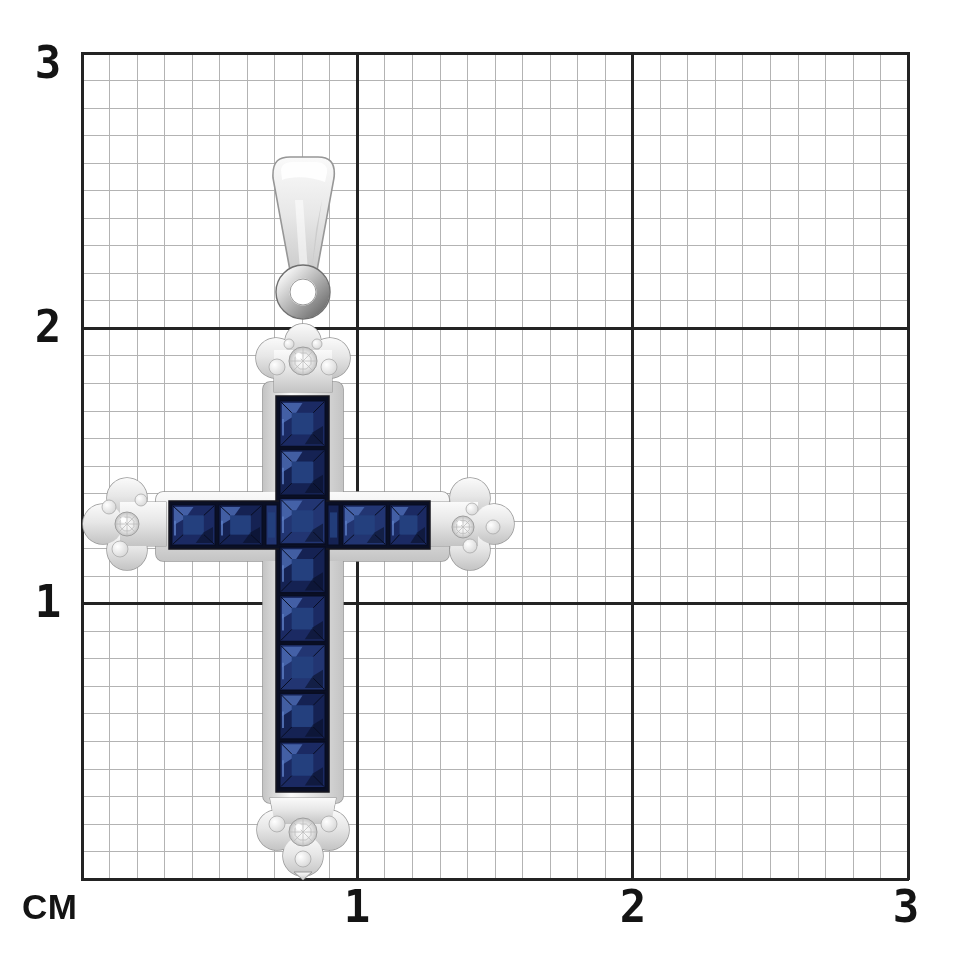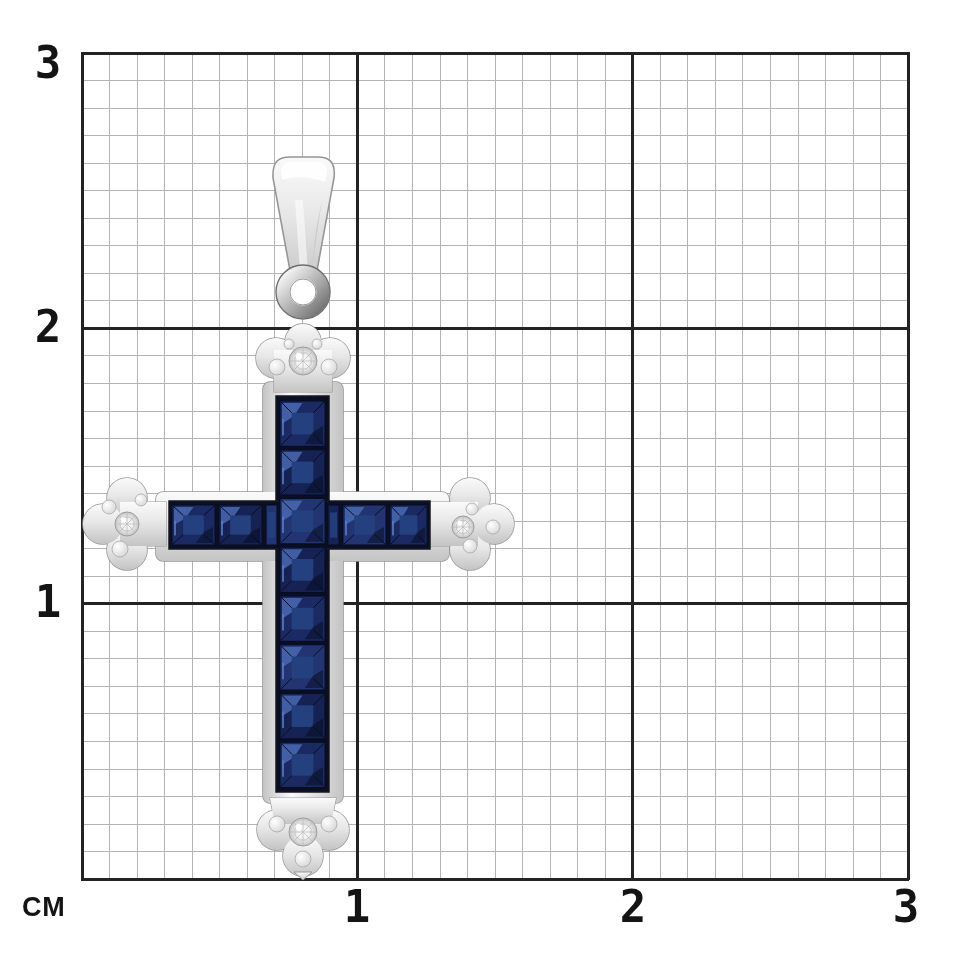--- a/index.html
+++ b/index.html
@@ -9,21 +9,21 @@
   }
   #scene{position:absolute;left:0;top:0;}
   .axis-label{
     position:absolute;width:44px;text-align:center;color:#141414;
     font-family:"DejaVu Sans Mono", monospace;font-weight:bold;
     font-size:44px;line-height:50px;user-select:none;
   }
   .unit-label{
     position:absolute;left:22px;top:884px;width:60px;color:#141414;
     font-family:"Liberation Sans", sans-serif;font-weight:bold;
-    font-size:27px;line-height:46px;letter-spacing:1px;user-select:none;
+    font-size:35px;line-height:46px;letter-spacing:1px;user-select:none;
   }
 </style>
 </head>
 <body>
 
 <div class="stage">
   <svg id="scene" width="970" height="970" viewBox="0 0 970 970">
       <defs>
         <linearGradient id="metalV" x1="0" y1="0" x2="0" y2="1">
           <stop offset="0%" stop-color="#fafafa"></stop>

